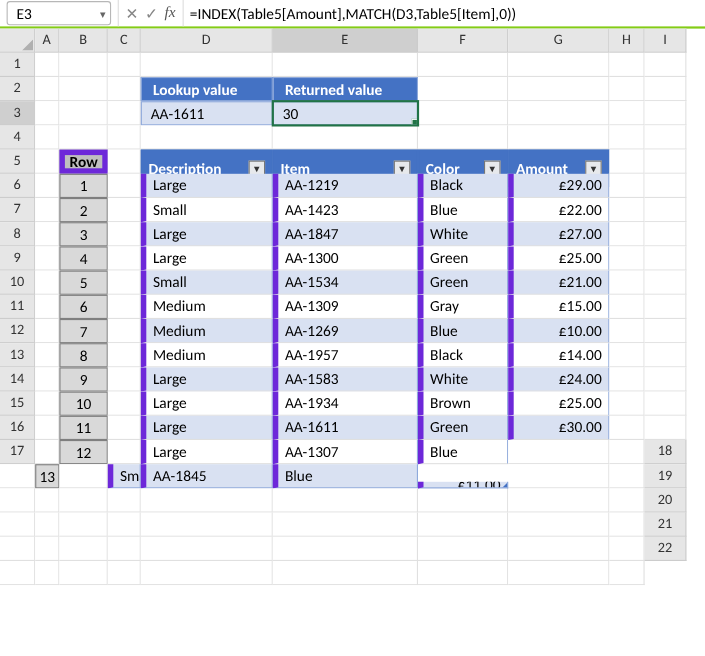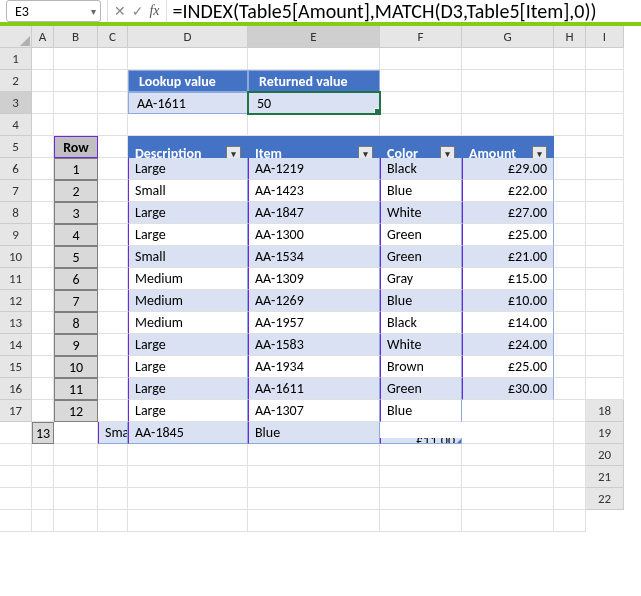--- a/index.html
+++ b/index.html
@@ -7,21 +7,21 @@
     margin: 0;
     font-family: Calibri, Arial, sans-serif;
     font-size: 14px;
     background: #fff;
     color: #000;
     user-select: none;
   }
   .formula-bar {
     display: flex;
     align-items: center;
-    border-bottom: 4px solid #84cc16;
+    border-bottom: 2px solid #84cc16;
     height: 26px;
     background: #fff;
   }
   .name-box {
     display: flex;
     align-items: center;
     justify-content: space-between;
     width: 95px;
     height: 22px;
     border: 1px solid #b7b7b7;
@@ -38,21 +38,21 @@
     padding: 0 6px;
     color: #888;
     font-size: 14px;
     border-left: 1px solid #ddd;
     height: 100%;
   }
   .fx-buttons .fx { font-style: italic; color: #555; font-family: 'Times New Roman', serif; }
   .formula-input {
     flex: 1;
     padding: 0 6px;
-    font-size: 20px;
+    font-size: 14px;
     height: 100%;
     display: flex;
     align-items: center;
     border-left: 1px solid #ddd;
   }
   .sheet {
     position: relative;
     display: grid;
     grid-template-columns: 32px 22px 44px 30px 120px 132px 82px 92px 32px 38px;
     grid-auto-rows: 22px;
@@ -108,21 +108,21 @@
     content:"";
     position:absolute;
     right:-3px;bottom:-3px;
     width:6px;height:6px;background:#217346;
     border:1px solid #fff;
   }
   
   .rowlbl-head {
     background: #bfbfbf;
     font-weight: bold;
-    border: 1px solid #6d28d9;
+    border: 5px solid #6d28d9;
     justify-content: center;
   }
   .rowlbl {
     background: #d9d9d9;
     border: 1px solid #7f7f7f;
     justify-content: center;
   }
   
   .t-head {
     background: #4472c4;
@@ -130,21 +130,21 @@
     font-weight: bold;
     border: 1px solid #4472c4;
     padding: 16px 6px;
     justify-content: space-between;
   }
   .t-head .arr {
     width:15px;height:15px;background:#e7e9ec;border:1px solid #777;display:flex;align-items:center;justify-content:center;
   }
   .t-head .arr::before{content:"▾";font-size:9px;color:#333;}
   .t-row {
-    border-left: 1px solid #6d28d9;
+    border-left: 5px solid #6d28d9;
     border-right: 1px solid #8ea9db;
     padding: 0 6px;
   }
   .t-row.band { background: #d9e1f2; }
   .t-row.last { border-bottom: 1px solid #8ea9db; }
   .t-amt { justify-content: flex-end; }
   .t-corner { position:relative;margin-top:16px; }
   .t-corner::after{
     content:"";position:absolute;right:-1px;bottom:-1px;
     border-left:6px solid transparent;border-bottom:6px solid #4472c4;
@@ -201,21 +201,21 @@
     <div class="cell lk-head">Returned value</div>
     <div class="cell"></div>
     <div class="cell"></div>
     <div class="cell"></div>
     <div class="cell"></div>
     <div class="row-head active">3</div>
     <div class="cell"></div>
     <div class="cell"></div>
     <div class="cell"></div>
     <div class="cell lk-val">AA-1611</div>
-    <div class="cell lk-val selected">50</div>
+    <div class="cell lk-val selected">30</div>
     <div class="cell"></div>
     <div class="cell"></div>
     <div class="cell"></div>
     <div class="cell"></div>
     <div class="row-head">4</div>
     <div class="cell"></div>
     <div class="cell"></div>
     <div class="cell"></div>
     <div class="cell"></div>
     <div class="cell"></div>

